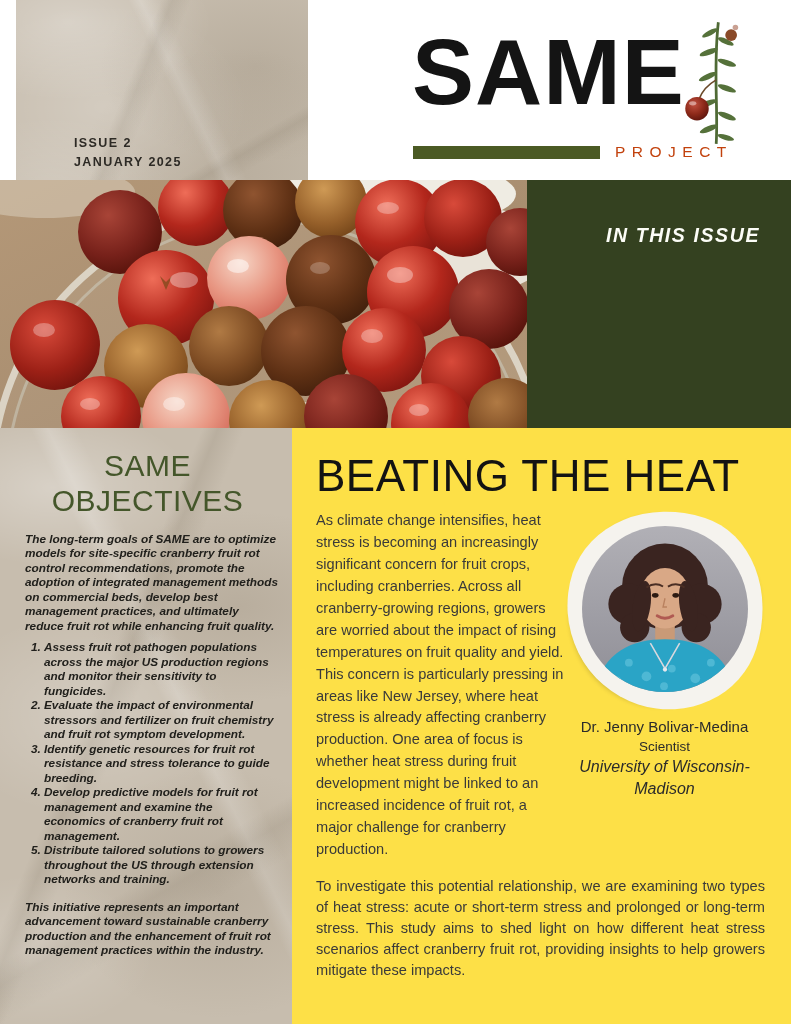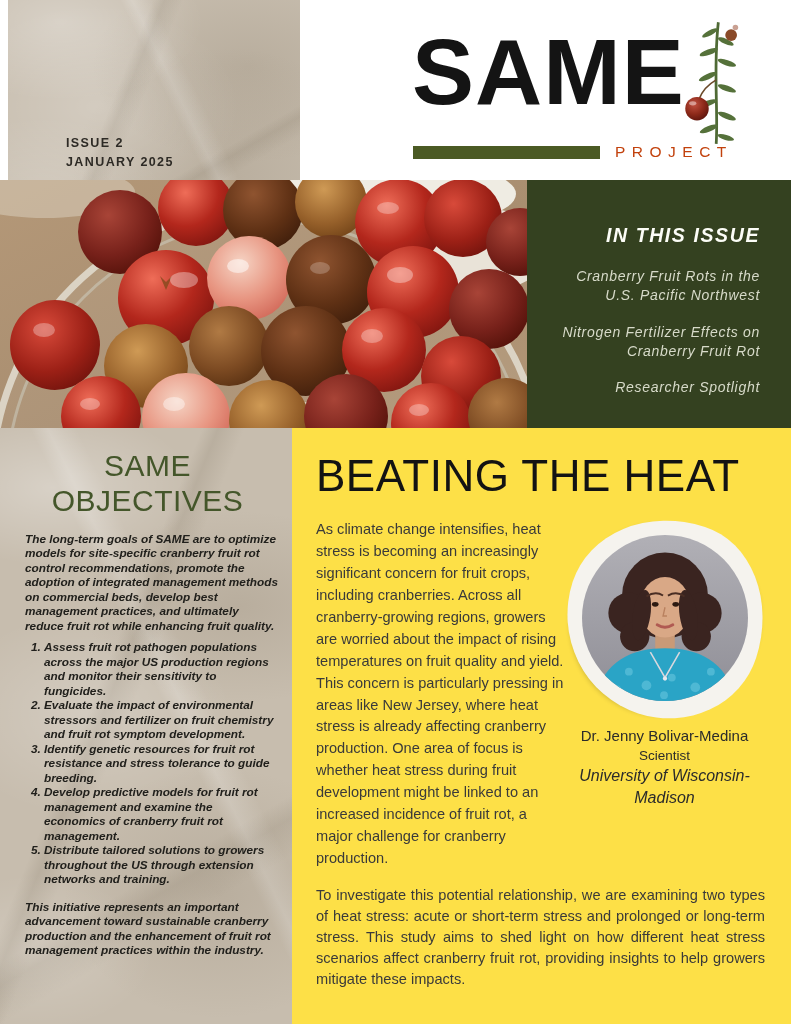--- a/index.html
+++ b/index.html
@@ -16,21 +16,21 @@
       radial-gradient(ellipse 220px 120px at 18% 10%, rgba(255,255,255,.30), transparent 65%),
       radial-gradient(ellipse 260px 160px at 82% 30%, rgba(118,103,82,.18), transparent 60%),
       radial-gradient(ellipse 240px 170px at 30% 48%, rgba(255,255,255,.22), transparent 60%),
       radial-gradient(ellipse 260px 210px at 75% 78%, rgba(112,96,74,.16), transparent 60%),
       radial-gradient(ellipse 200px 130px at 12% 88%, rgba(255,255,255,.18), transparent 60%),
       linear-gradient(112deg, transparent 38%, rgba(100,88,68,.14) 41%, transparent 46%),
       linear-gradient(64deg, transparent 55%, rgba(255,255,255,.20) 58%, transparent 63%),
       linear-gradient(150deg, transparent 70%, rgba(100,88,68,.12) 73%, transparent 78%);
   }
   
-  .header-paper { position:absolute; left:8px; top:0; width:292px; height:222px; }
+  .header-paper { position:absolute; left:16px; top:0; width:292px; height:222px; }
   .issue-info { position:absolute; left:58px; top:134px; color:#2d2a25;
     font-size:12.5px; font-weight:bold; letter-spacing:1.4px; line-height:1.55; }
   .logo { position:absolute; left:412px; top:30px; width:340px; }
   .logo-title { position:absolute; left:0; top:-4px; font-size:93px; font-weight:800;
     letter-spacing:1px; color:#141414; line-height:1; }
   .logo-branch { position:absolute; left:262px; top:-12px; width:78px; height:128px; }
   .logo-bottom { position:absolute; left:1px; top:113px; display:flex; align-items:center; }
   .logo-bar { width:187px; height:13px; background:#4b5a24; }
   .logo-sub { margin-left:15px; font-size:15.5px; letter-spacing:6.5px; font-weight:500; color:#c2410c; }
   
@@ -50,21 +50,21 @@
   .objectives p { font-size:11.8px; font-weight:bold; font-style:italic; line-height:1.23; }
   .obj-list { margin:7px 4px 0 0; padding-left:19px; }
   .obj-list li { font-size:11.8px; font-weight:bold; font-style:italic; line-height:1.23; }
   .obj-outro { margin-top:13px; padding-right:2px; }
   
   .article { position:absolute; left:292px; top:428px; width:499px; height:596px;
     background:#fde047; padding:24px 26px 0 24px; }
   .headline { font-size:44px; font-weight:500; letter-spacing:0.5px; color:#131313; line-height:1.1; }
   .subtitle { margin-top:13px; font-size:17px; font-style:italic; color:#2e2e2e;
     line-height:1.45; max-width:430px; }
-  .article-row { display:flex; margin-top:19px; }
+  .article-row { display:flex; margin-top:10px; }
   .article-body { width:248px; font-size:14.6px; color:#3a3a3a; line-height:1.5; }
   .portrait-col { width:201px; margin-left:0; text-align:center; }
   .torn-frame { position:relative; width:190px; height:190px; margin:4px auto 0;
     background:#f5f3ee; border-radius:46% 54% 52% 48% / 53% 47% 51% 49%;
     box-shadow:0 2px 5px rgba(0,0,0,.18); }
   .torn-frame::before { content:""; position:absolute; inset:-4px; background:#f5f3ee;
     border-radius:55% 45% 48% 52% / 47% 55% 45% 53%; transform:rotate(18deg); z-index:0; }
   .portrait-circle { position:absolute; left:12px; top:12px; width:166px; height:166px;
     border-radius:50%; overflow:hidden; z-index:1; }
   .portrait-circle svg { display:block; width:166px; height:166px; }
@@ -208,25 +208,20 @@
         <ellipse cx="320" cy="88" rx="10" ry="6" opacity=".22"></ellipse>
         <ellipse cx="174" cy="224" rx="11" ry="7" opacity=".4"></ellipse>
         <ellipse cx="419" cy="230" rx="10" ry="6" opacity=".3"></ellipse>
         <ellipse cx="90" cy="224" rx="10" ry="6" opacity=".3"></ellipse>
       </g>
     </svg>
   </div>
 
   <div class="issue-panel">
     <div class="issue-panel-heading">IN THIS ISSUE</div>
-    <ul>
-        <li class="issue-item">Cranberry Fruit Rots in the U.S. Pacific Northwest</li>
-        <li class="issue-item">Nitrogen Fertilizer Effects on Cranberry Fruit Rot</li>
-        <li class="issue-item">Researcher Spotlight</li>
-      </ul>
   </div>
 
   <div class="objectives paper">
     <div class="objectives-heading">
       <span style="display:block">SAME</span>
       <span style="display:block">OBJECTIVES</span>
     </div>
     <p>The long-term goals of SAME are to optimize models for site-specific cranberry fruit rot control recommendations, promote the adoption of integrated management methods on commercial beds, develop best management practices, and ultimately reduce fruit rot while enhancing fruit quality.</p>
     <ol class="obj-list">
         <li>Assess fruit rot pathogen populations across the major US production regions and monitor their sensitivity to fungicides.</li>

